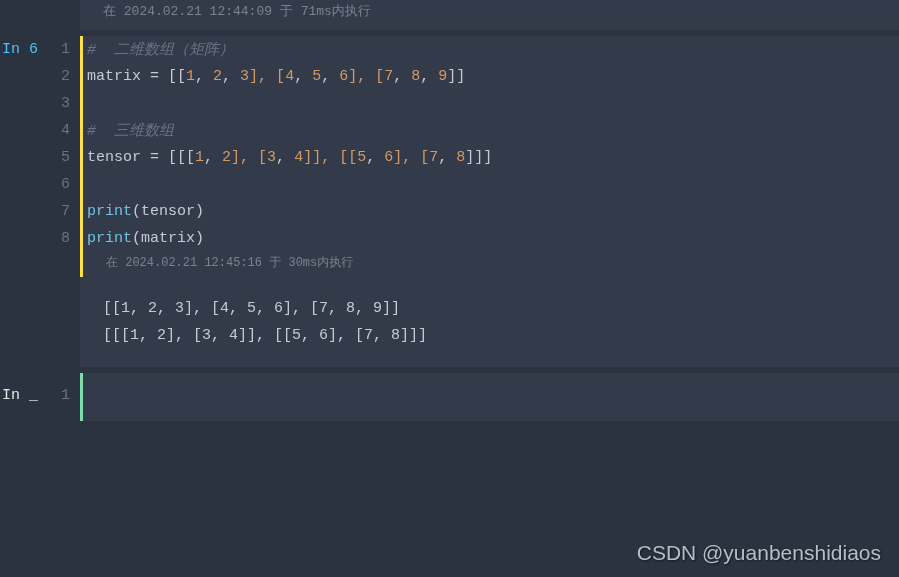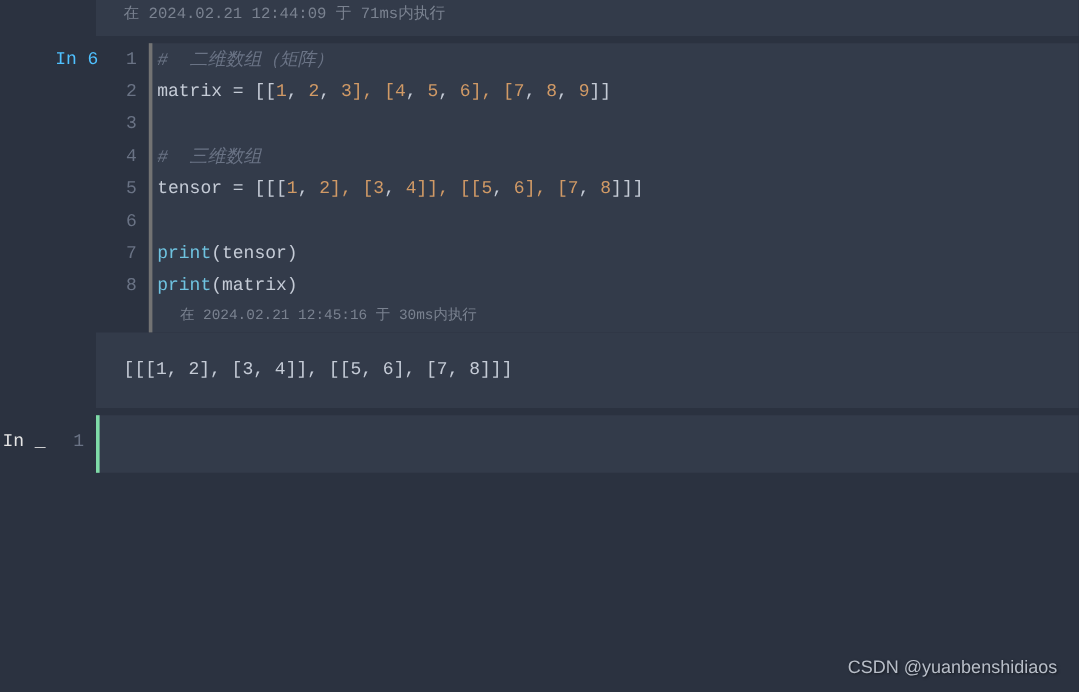--- a/index.html
+++ b/index.html
@@ -19,26 +19,25 @@
     }
     .exec-info {
       color: #7a8290;
       font-size: 13px;
       padding: 2px 17px 10px 90px;
       background: #333b4a;
     }
     .cell-container {
       display: flex;
       margin-top: 6px;
-      padding-left: 44px;
     }
     .code-area {
       flex: 1;
       background: #333b4a;
-      border-left: 3px solid #737373;
+      border-left: 3px solid #fde047;
     }
     .code-line {
       display: flex;
       min-height: 27px;
       align-items: center;
     }
     .line-content {
       white-space: pre;
       padding-left: 4px;
     }
@@ -69,21 +68,21 @@
       flex: 1;
       background: #333b4a;
       border-left: 3px solid #7fdba8;
       min-height: 48px;
     }
     .watermark {
       position: absolute;
       bottom: 12px;
       right: 18px;
       color: #b8bec8;
-      font-size: 15px;
+      font-size: 21px;
       font-family: sans-serif;
       text-shadow: 1px 1px 2px rgba(0,0,0,0.5);
     }
     .gutter-wrap {
       display: flex;
       flex-direction: column;
     }
     .left-area {
       width: 80px;
       display: flex;
@@ -143,20 +142,21 @@
         <span class="line-content"><span class="func">print</span><span>(tensor)</span></span>
       </div>
     <div class="code-line">
         <span class="line-content"><span class="func">print</span><span>(matrix)</span></span>
       </div>
     <div class="exec-info-inner">在 2024.02.21 12:45:16 于 30ms内执行</div>
   </div>
 </div>
 
 <div class="output-block">
+  <div class="output-line">[[1, 2, 3], [4, 5, 6], [7, 8, 9]]</div>
   <div class="output-line">[[[1, 2], [3, 4]], [[5, 6], [7, 8]]]</div>
 </div>
 
 <div class="empty-cell">
   <div class="left-area">
     <div class="prompt-text" style="color:#e5e5e5;padding-top:14px;">In _</div>
     <div class="nums" style="padding-top:14px;">1</div>
   </div>
   <div class="empty-code"></div>
 </div>

